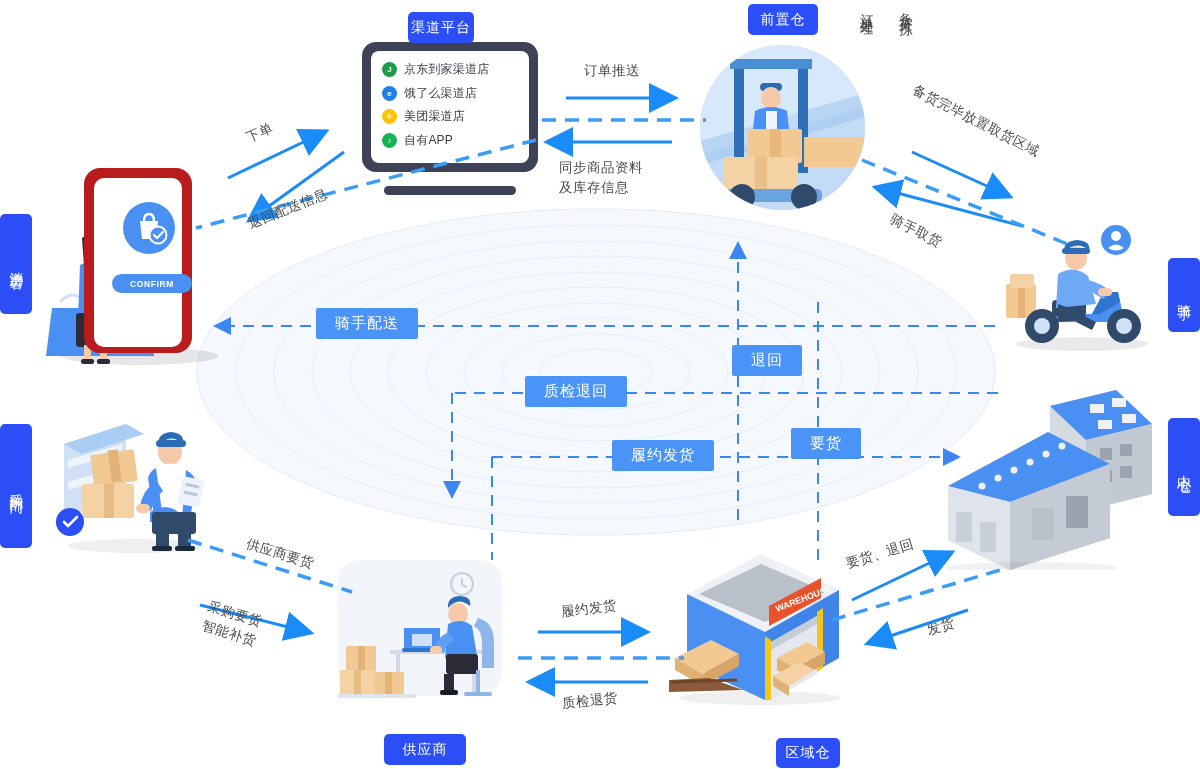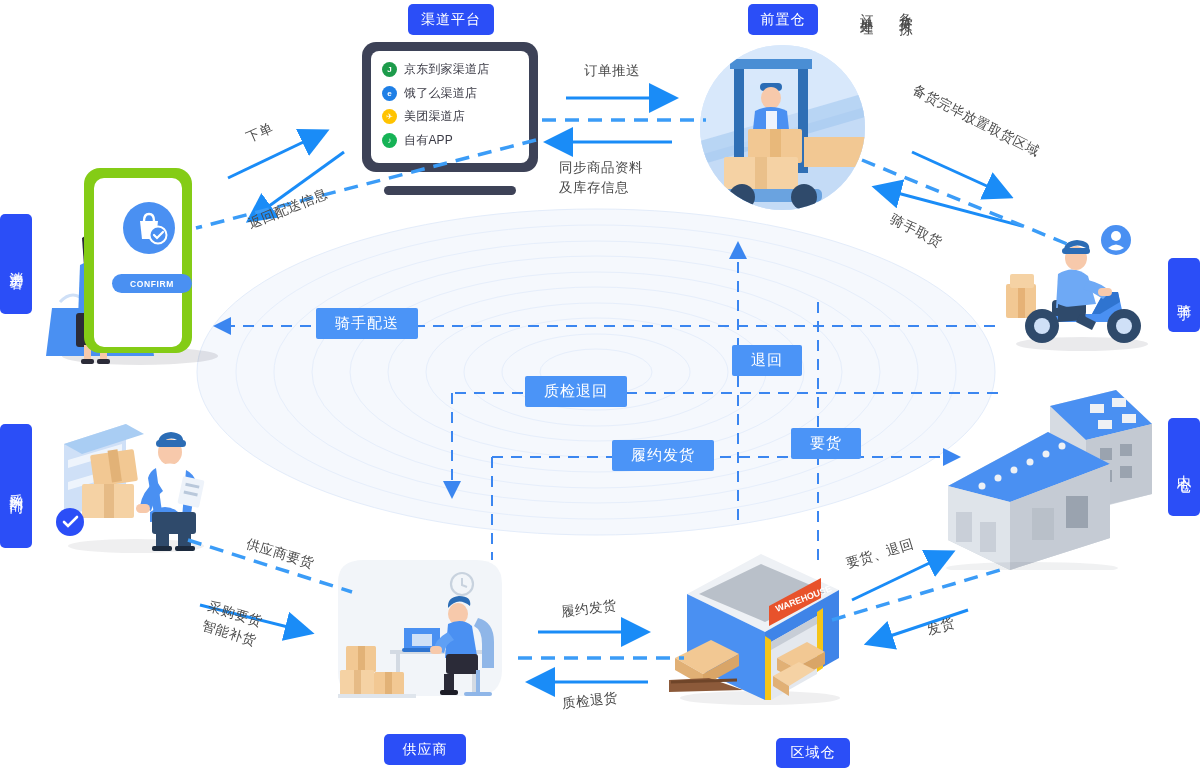--- a/index.html
+++ b/index.html
@@ -36,21 +36,21 @@
           box-sizing:border-box;padding:10px 11px;}
   #laptopbase{position:absolute;left:384px;top:186px;width:132px;height:9px;border-radius:5px;
           background:#3d4257;z-index:20;}
   .chrow{display:flex;align-items:center;gap:7px;margin-bottom:6.5px;}
   .chico{width:15px;height:15px;border-radius:50%;flex:0 0 15px;position:relative;
          display:flex;align-items:center;justify-content:center;font-size:8px;color:#fff;font-weight:bold;}
   .chtext{font-size:12px;color:#3b3b46;white-space:nowrap;letter-spacing:.2px;}
 
   
   #phone{position:absolute;left:84px;top:168px;width:108px;height:185px;z-index:18;
-         background:#84cc16;border-radius:16px;}
+         background:#b91c1c;border-radius:16px;}
   #phone .inner{position:absolute;left:10px;top:10px;right:10px;bottom:6px;background:#fff;border-radius:10px;}
   #bagcircle{position:absolute;left:29px;top:24px;width:52px;height:52px;border-radius:50%;background:#4a90f2;}
   #confirm{position:absolute;left:18px;top:96px;width:80px;height:19px;border-radius:10px;background:#4a90f2;
            color:#fff;font-size:8.5px;font-weight:bold;display:flex;align-items:center;justify-content:center;letter-spacing:.6px;}
 
   
   .illus{position:absolute;z-index:15;}
 
   
   #fwarehouse{position:absolute;left:700px;top:45px;width:165px;height:165px;border-radius:50%;
@@ -131,28 +131,28 @@
 
     <path d="M538,632 L636,632" stroke="#1a8cf7" stroke-width="3" fill="none" marker-end="url(#strio)"></path>
     <path d="M648,682 L540,682" stroke="#1a8cf7" stroke-width="3" fill="none" marker-end="url(#strio)"></path>
     <path d="M518,658 L684,658" stroke="#3b9cf7" stroke-width="3.5" fill="none" stroke-dasharray="14 9"></path>
 
     <path d="M852,600 L942,557" stroke="#1a8cf7" stroke-width="3" fill="none" marker-end="url(#strio)"></path>
     <path d="M968,610 L878,640" stroke="#1a8cf7" stroke-width="3" fill="none" marker-end="url(#strio)"></path>
     <path d="M832,620 L1000,570" stroke="#3b9cf7" stroke-width="3.5" fill="none" stroke-dasharray="14 9"></path>
   </svg>
 
-  <div class="badge" style="left:408px;top:4px;width:86px;height:31px;">渠道平台</div>
+  <div class="badge" style="left:408px;top:12px;width:66px;height:31px;">渠道平台</div>
   <div class="badge" style="left:748px;top:4px;width:70px;height:31px;">前置仓</div>
   <div class="badge vert" style="left:0px;top:214px;width:32px;height:100px;">消费者</div>
   <div class="badge vert" style="left:1168px;top:258px;width:32px;height:74px;">骑手</div>
   <div class="badge vert" style="left:0px;top:424px;width:32px;height:124px;">采购部门</div>
   <div class="badge vert" style="left:1168px;top:418px;width:32px;height:98px;">中心仓</div>
   <div class="badge" style="left:384px;top:734px;width:82px;height:31px;">供应商</div>
-  <div class="badge" style="left:776px;top:738px;width:74px;height:30px;">区域仓</div>
+  <div class="badge" style="left:776px;top:738px;width:64px;height:30px;">区域仓</div>
 
   <div class="clabel" style="left:316px;top:308px;">骑手配送</div>
   <div class="clabel" style="left:732px;top:345px;">退回</div>
   <div class="clabel" style="left:489px;top:376px;margin-left:36px;">质检退回</div>
   <div class="clabel" style="left:612px;top:440px;">履约发货</div>
   <div class="clabel" style="left:791px;top:428px;">要货</div>
 
   <div class="ann" style="left:246px;top:124px;transform:rotate(-24deg);">下单</div>
   <div class="ann" style="left:246px;top:200px;transform:rotate(-22deg);">返回配送信息</div>
   <div class="ann" style="left:584px;top:62px;">订单推送</div>

